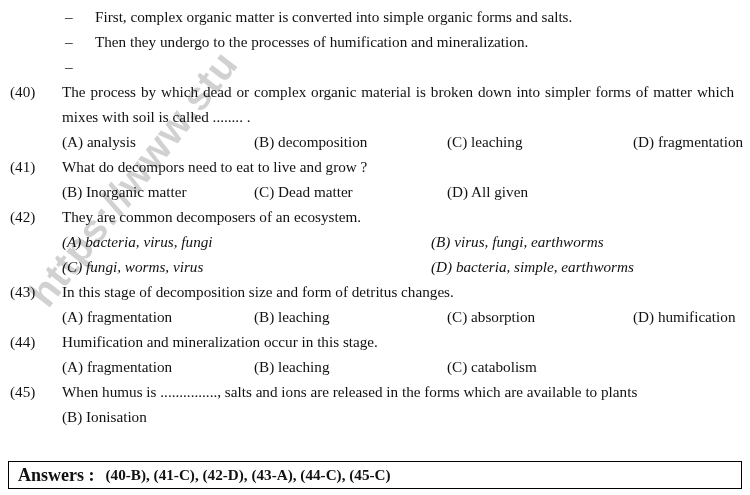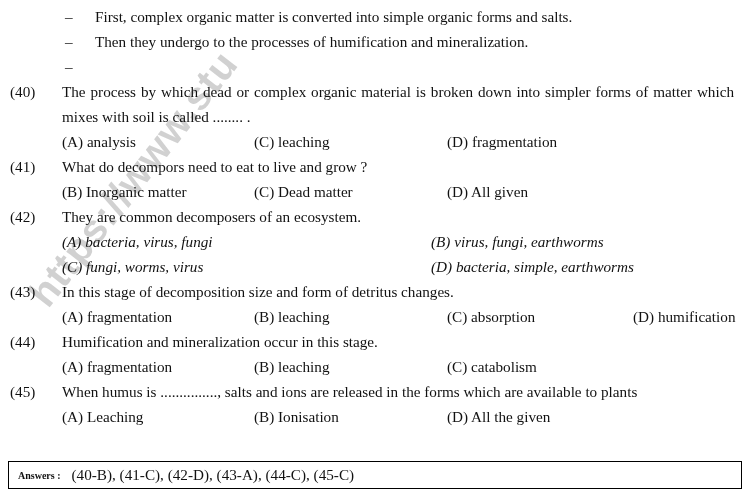--- a/index.html
+++ b/index.html
@@ -144,26 +144,26 @@
     height: 28px;
     box-sizing: border-box;
     border: 1.6px solid #000000;
     background: #ffffff;
     display: flex;
     align-items: center;
     z-index: 3;
   }
   .answers-label {
     font-weight: 700;
-    font-size: 10px;
+    font-size: 18px;
     padding-left: 9px;
     white-space: nowrap;
   }
   .answers-values {
-    font-weight: 400;
+    font-weight: 700;
     font-size: 15.2px;
     padding-left: 11px;
     white-space: nowrap;
   }
 </style>
 </head>
 <body>
 
 <div id="page">
 
@@ -188,20 +188,21 @@
     </ul>
 
     <div class="question-block">
       <div class="q-row">
         <span class="q-num">(40)</span>
         <span class="q-text justify">The process by which dead or complex organic material is broken down into simpler forms of matter which mixes with soil is called ........ .</span>
       </div>
       <div class="options">
         <div class="opt-line opt-4">
           <span class="opt">(A) analysis</span>
+          <span class="opt">(B) decomposition</span>
           <span class="opt">(C) leaching</span>
           <span class="opt">(D) fragmentation</span>
         </div>
       </div>
     </div>
 
     <div class="question-block">
       <div class="q-row">
         <span class="q-num">(41)</span>
         <span class="q-text">What do decompors need to eat to live and grow ?</span>
@@ -261,23 +262,21 @@
       </div>
     </div>
 
     <div class="question-block">
       <div class="q-row">
         <span class="q-num">(45)</span>
         <span class="q-text">When humus is ..............., salts and ions are released in the forms which are available to plants</span>
       </div>
       <div class="options">
         <div class="opt-line opt-4">
-          <span class="opt">(A) Leaching</span>
           <span class="opt">(B) Ionisation</span>
-          <span class="opt">(D) All the given</span>
         </div>
       </div>
     </div>
 
   </div>
 
   <div class="answers-box">
     <span class="answers-label">Answers :</span>
     <span class="answers-values">(40-B), (41-C), (42-D), (43-A), (44-C), (45-C)</span>
   </div>

